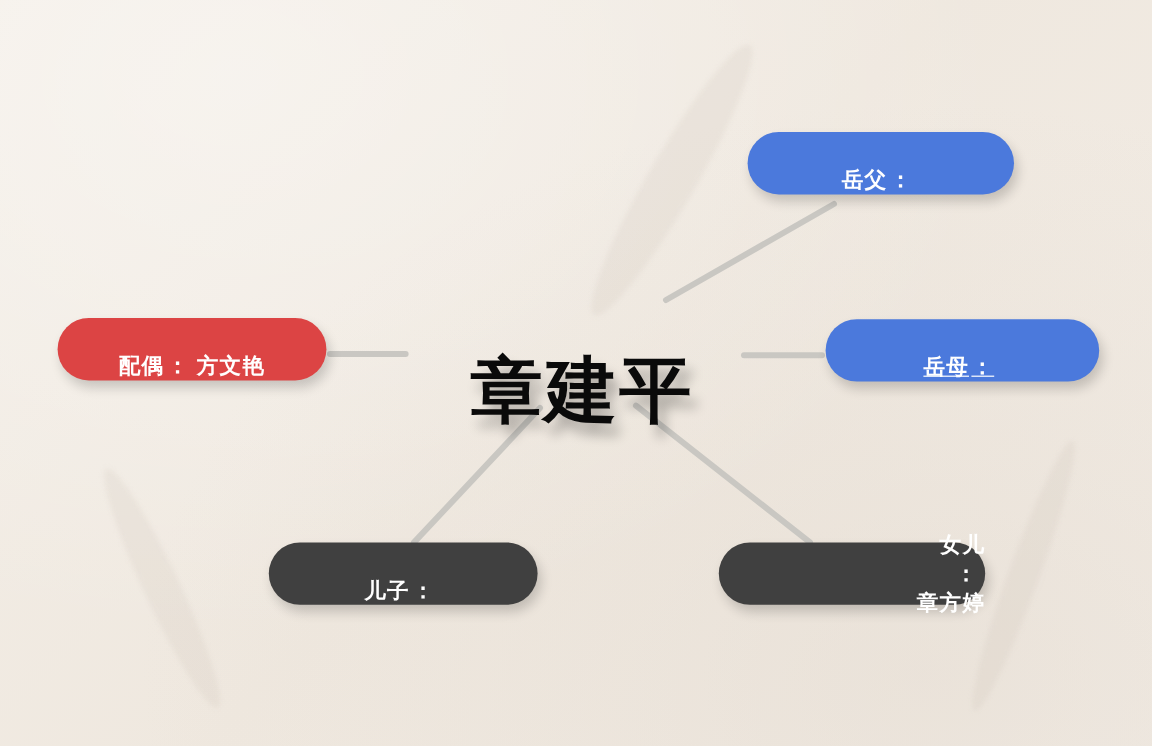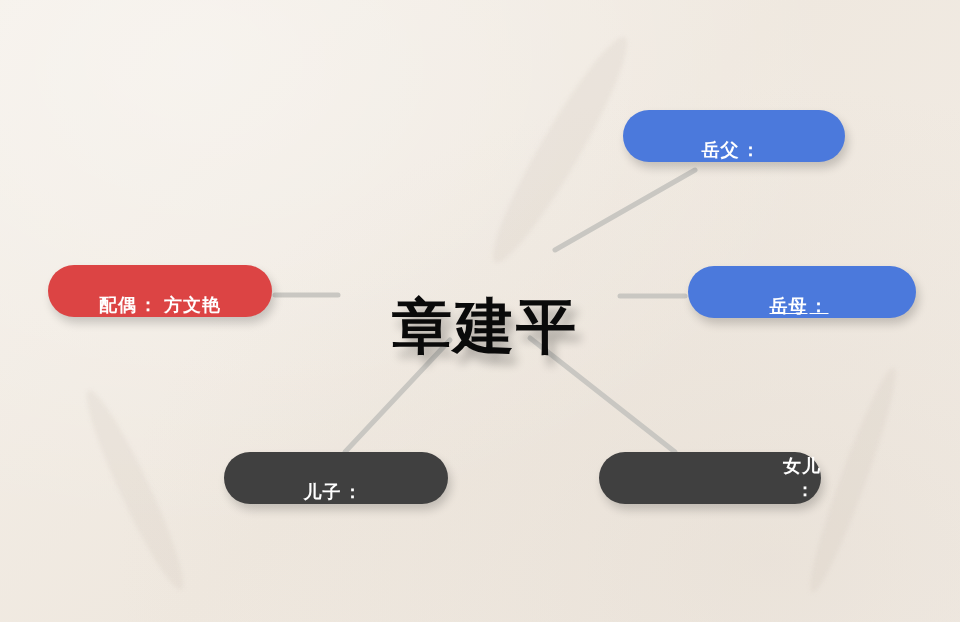--- a/index.html
+++ b/index.html
@@ -106,13 +106,14 @@
 </div>
 
 <div class="pill orange" style="left:224px; top:452px; width:224px;">
   <span>儿子</span>
     <span class="sep">：</span>
 </div>
 
 <div class="pill orange" style="left:599px; top:452px; width:222px;flex-direction:column;">
   <span>女儿</span>
     <span class="sep">：</span>
+    <span>章方婷</span>
 </div>
 
 </body></html>

